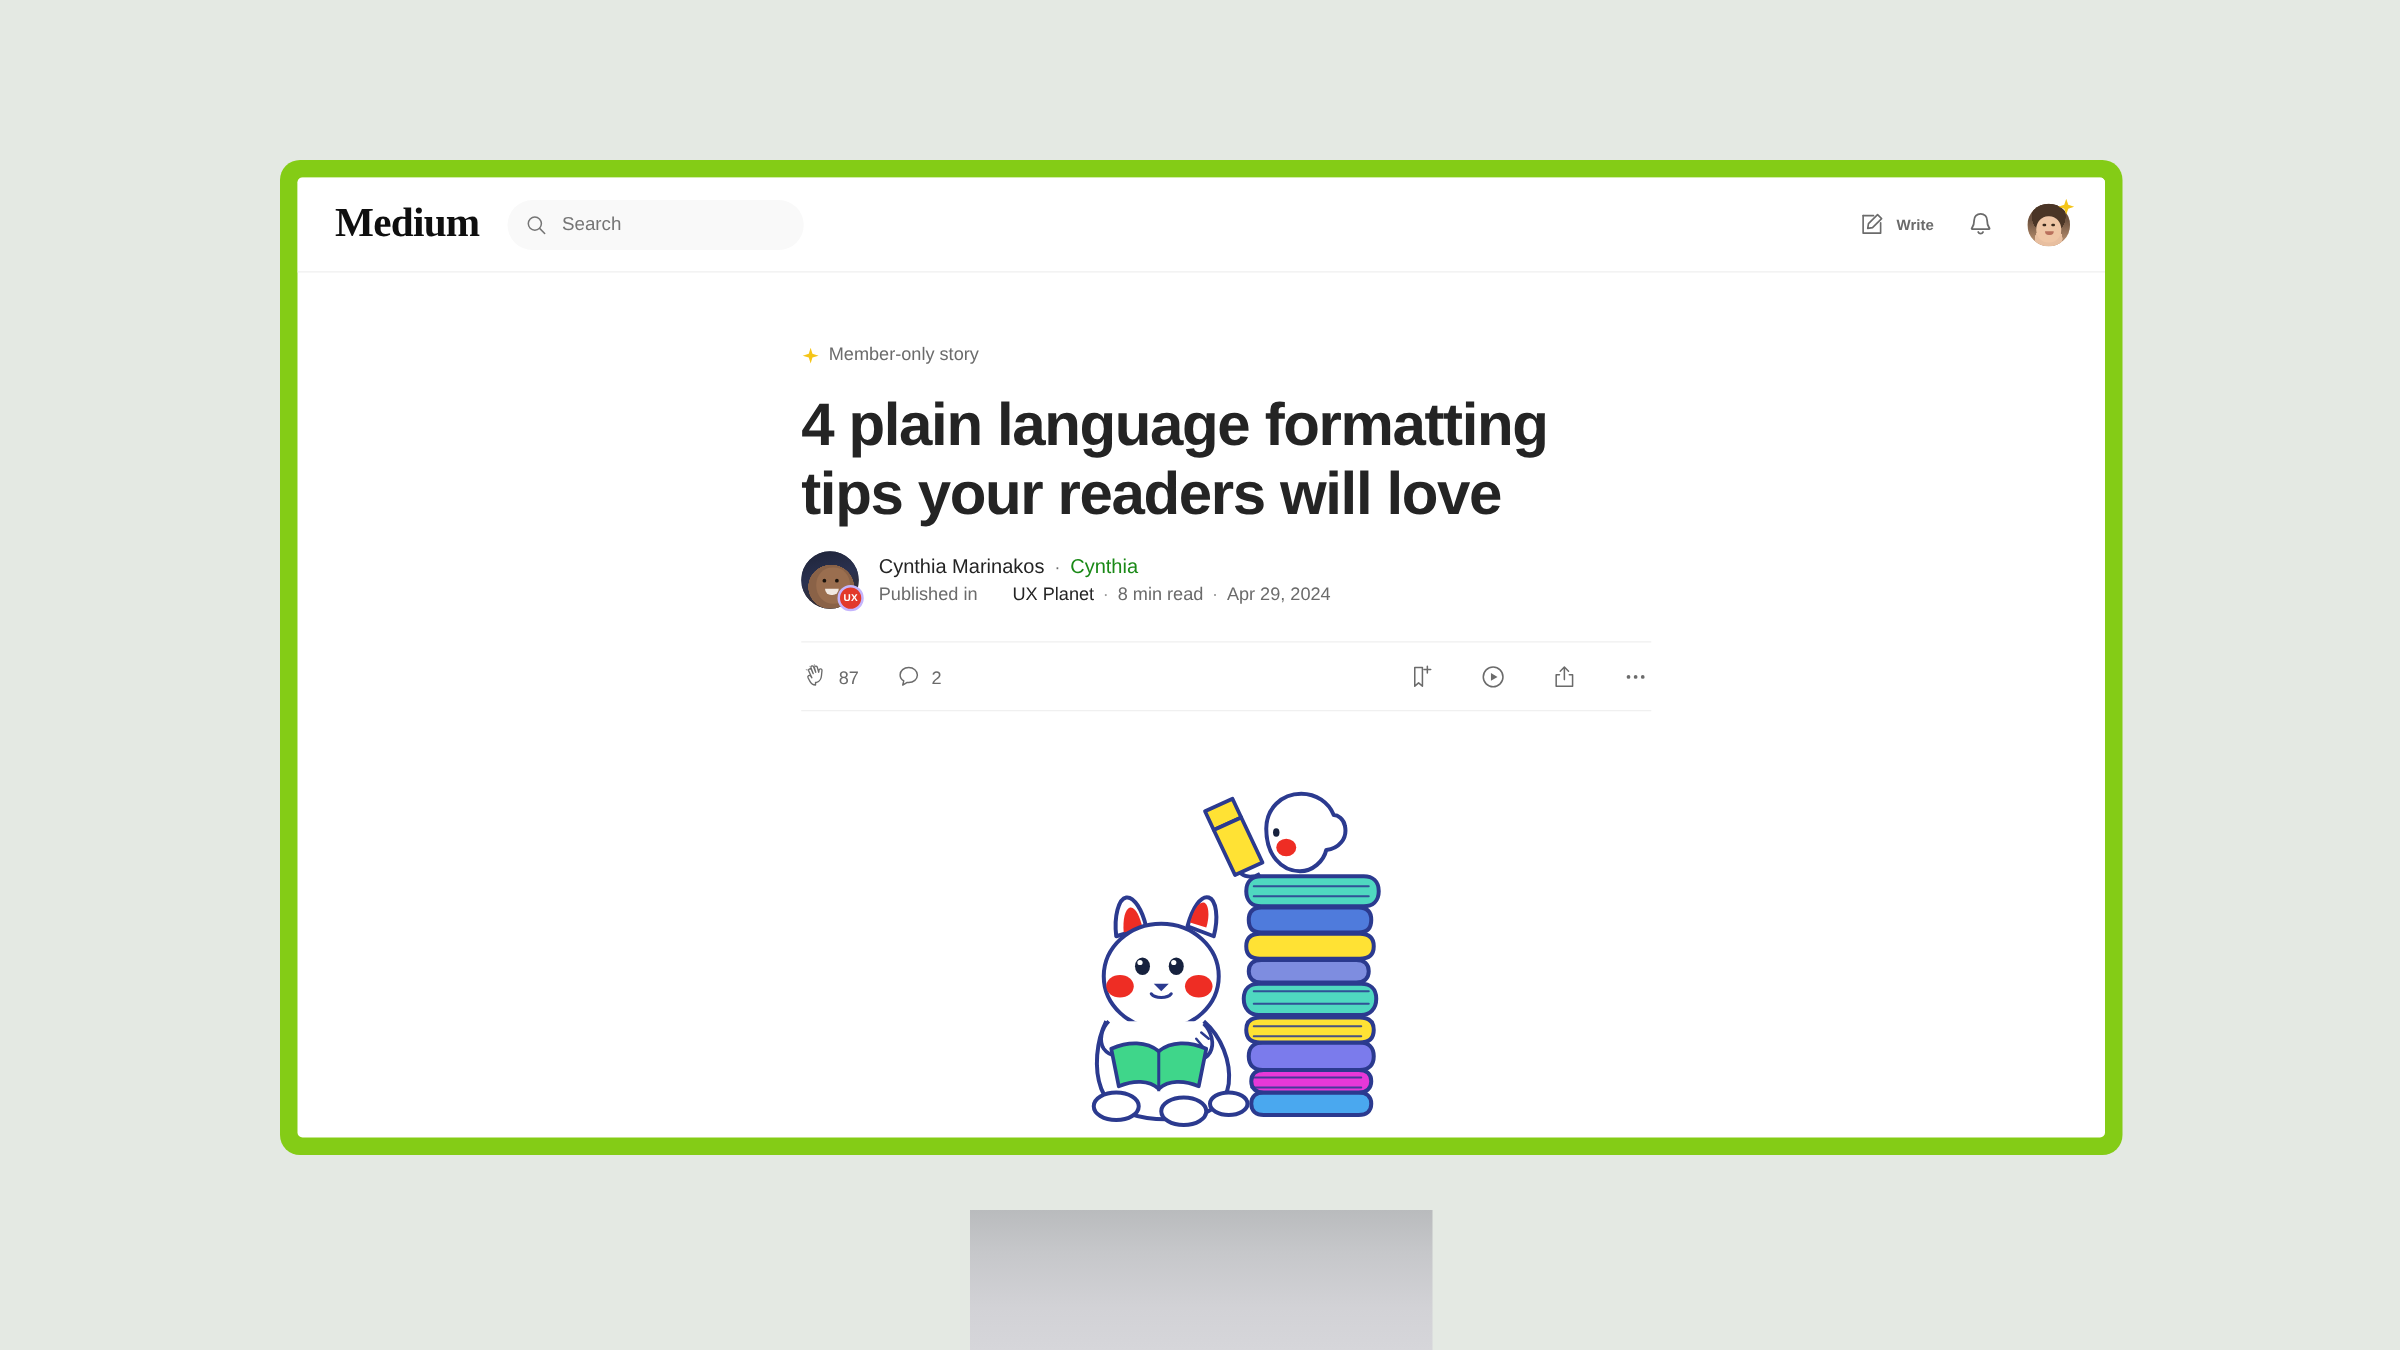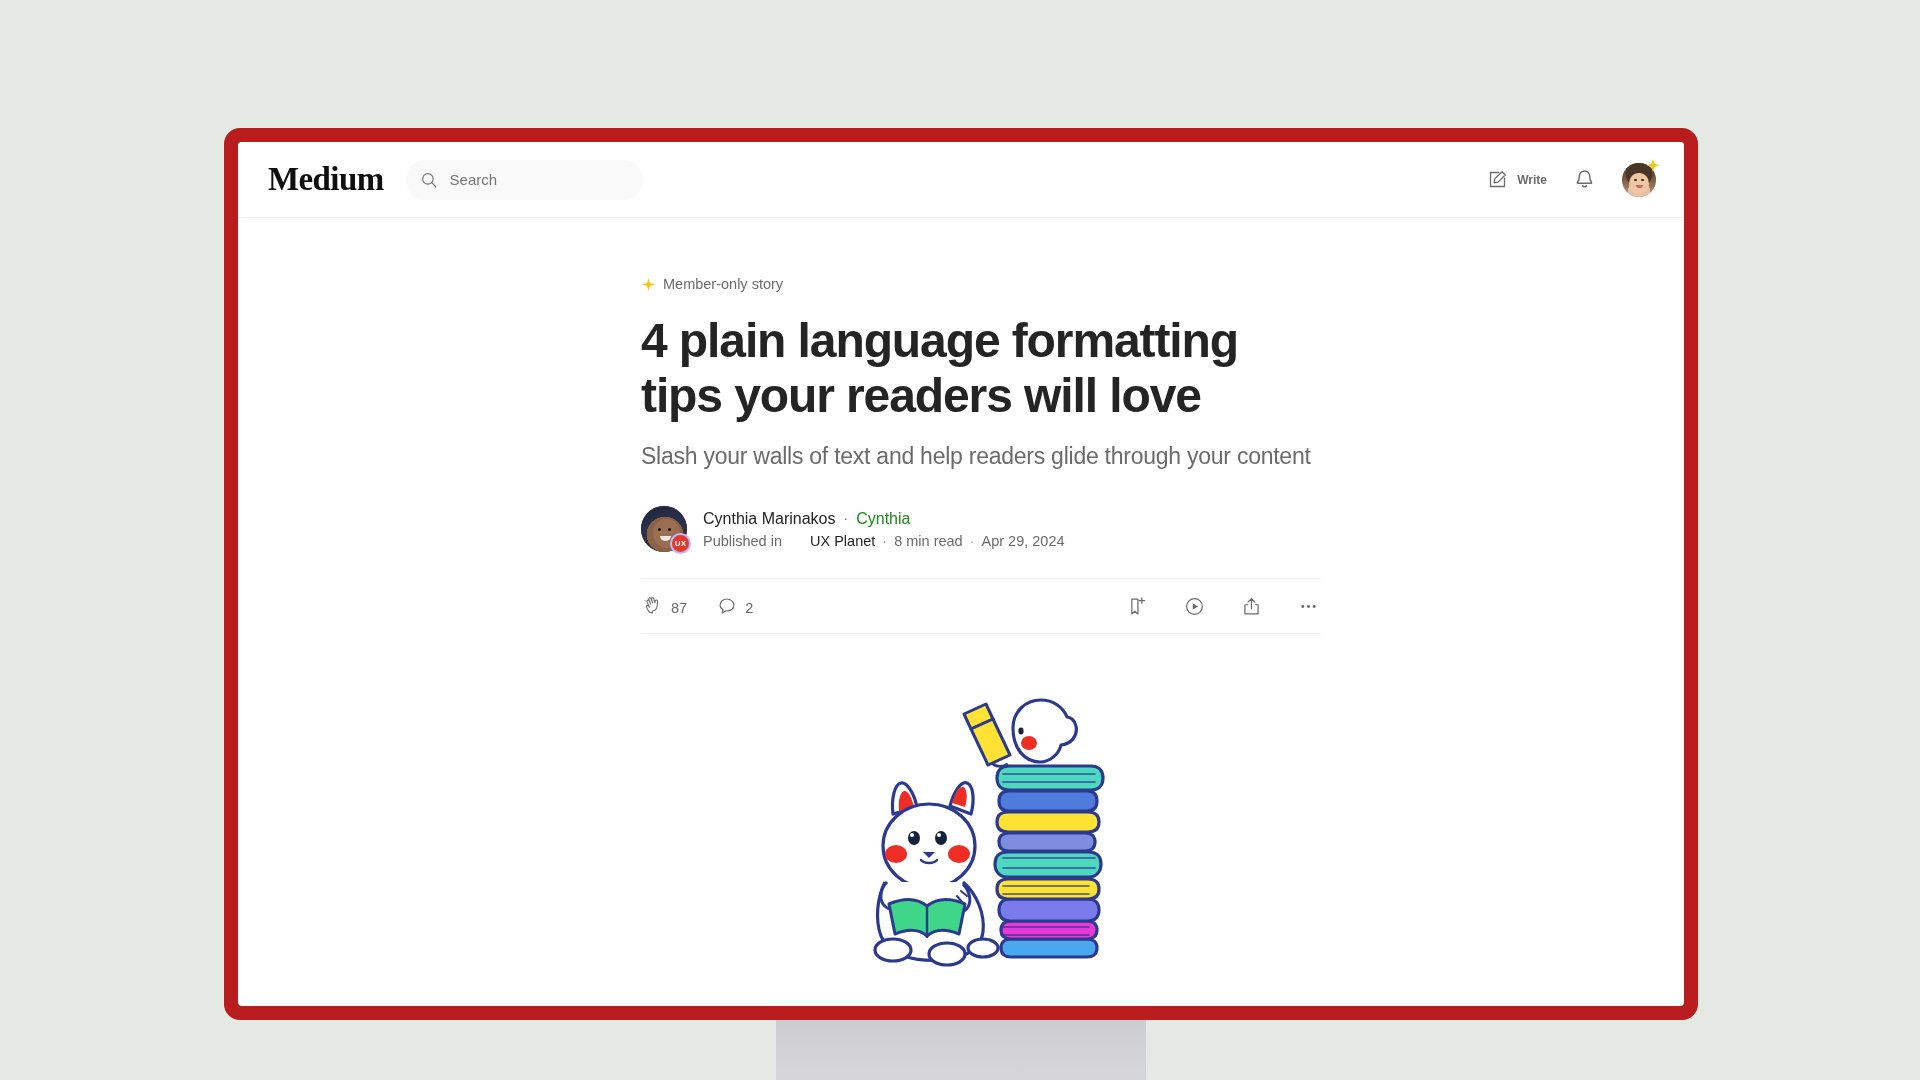--- a/index.html
+++ b/index.html
@@ -24,22 +24,22 @@
     width: 370px;
     height: 112px;
     background: linear-gradient(180deg, #b9bbbd 0%, #c6c7ca 30%, #d2d2d6 70%, #d6d6da 100%);
   }
 
   .monitor {
     position: absolute;
     left: 224px;
     top: 128px;
     width: 1474px;
-    height: 892px;
-    background: #b91c1c;
+    height: 796px;
+    background: #84cc16;
     border-radius: 16px;
     padding: 14px;
   }
 
   .screen {
     width: 100%;
     height: 100%;
     background: #ffffff;
     border-radius: 4px;
     overflow: hidden;
@@ -387,21 +387,20 @@
 
         <div class="member-tag">
           <svg class="star4" viewBox="0 0 24 24">
             <path d="M12 1.8l2.35 7.85L22.2 12l-7.85 2.35L12 22.2l-2.35-7.85L1.8 12l7.85-2.35L12 1.8z" fill="#f5c518"></path>
           </svg>
           <span>Member-only story</span>
         </div>
 
         <h1 class="headline">4 plain language formatting tips your readers will love</h1>
 
-        <h2 class="subtitle">Slash your walls of text and help readers glide through your content</h2>
 
         <div class="byline">
 
           <div class="author-avatar-wrap">
             <div class="author-avatar">
               <div class="a-hair"></div>
               <div class="a-face"></div>
               <div class="a-eye l"></div>
               <div class="a-eye r"></div>
               <div class="a-smile"></div>

